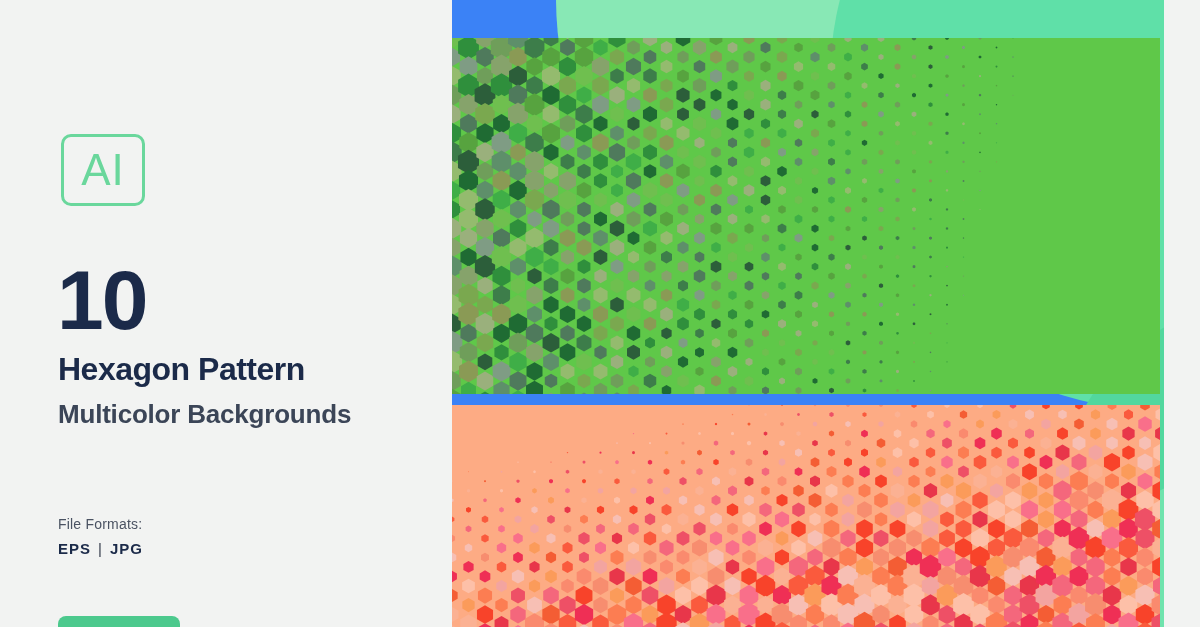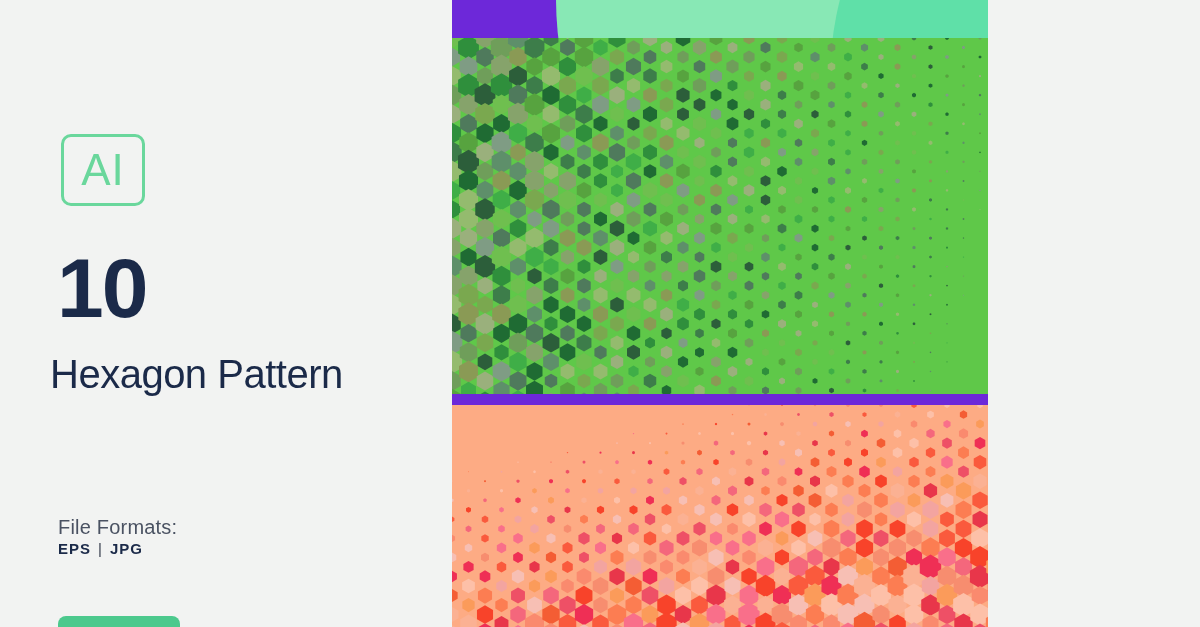--- a/index.html
+++ b/index.html
@@ -2,21 +2,21 @@
 <html><head>
 <meta charset="utf-8">
 <style>
   html,body{margin:0;padding:0;}
   body{
     width:1200px;height:627px;overflow:hidden;
     background:#f2f3f2;
     font-family:"Liberation Sans", sans-serif;
     position:relative;
   }
-  #stage{position:absolute;inset:0;width:988px;height:627px;overflow:hidden;background:#6d28d9;}
+  #stage{position:absolute;inset:0;width:1164px;height:627px;overflow:hidden;background:#3b82f6;}
 
   
   .blob{position:absolute;border-radius:50%;}
   #blob-a{ 
     left:556px;top:-352px;width:700px;height:700px;
     background:#88e8b5;
   }
   #blob-b{ 
     left:830px;top:-250px;width:660px;height:660px;
     background:#5fe0a8;
@@ -43,40 +43,40 @@
     box-sizing:border-box;
     display:flex;align-items:center;justify-content:center;
   }
   #ai-badge .ai-text{
     font-family:"Liberation Sans", sans-serif;
     font-size:44px;font-weight:400;color:#6ad79c;
     letter-spacing:1px;line-height:1;
   }
 
   #count{
-    position:absolute;left:57px;top:246px;
+    position:absolute;left:57px;top:258px;
     font-size:84px;font-weight:bold;color:#1b2a49;
     letter-spacing:-2px;line-height:1;
   }
 
   #title{
-    position:absolute;left:50px;top:353px;
-    font-size:40px;font-weight:normal;color:#1b2a49;
+    position:absolute;left:58px;top:353px;
+    font-size:32px;font-weight:bold;color:#1b2a49;
     letter-spacing:-0.5px;line-height:1.05;
   }
 
   #subtitle{
     position:absolute;left:58px;top:398px;width:380px;
     font-size:26px;font-weight:bold;color:#3b4557;
     line-height:1.28;letter-spacing:-0.2px;
   }
 
   #formats-label{
     position:absolute;left:58px;top:516px;
-    font-size:20px;font-weight:400;color:#4a5262;letter-spacing:0.2px;
+    font-size:14px;font-weight:400;color:#4a5262;letter-spacing:0.2px;
   }
   #formats-value{
     position:absolute;left:58px;top:540px;
     font-size:15px;font-weight:bold;color:#1b2a49;letter-spacing:1px;
   }
   #formats-value .sep{font-weight:400;color:#38404f;padding:0 7px;}
 
   #bottom-pill{
     position:absolute;left:58px;top:616px;width:122px;height:34px;
     background:#4cc98d;border-radius:8px;
@@ -1478,20 +1478,21 @@
 
     <div id="ai-badge">
       <span class="ai-text">AI</span>
     </div>
 
     <div id="count">10</div>
 
     <div id="title">Hexagon Pattern</div>
 
     <div id="subtitle">
+      <div>Multicolor Backgrounds</div>
     </div>
 
     <div id="formats-label">File Formats:</div>
     <div id="formats-value">
       <span>EPS</span><span class="sep">|</span><span>JPG</span>
     </div>
 
     <div id="bottom-pill"></div>
   </div>
 

